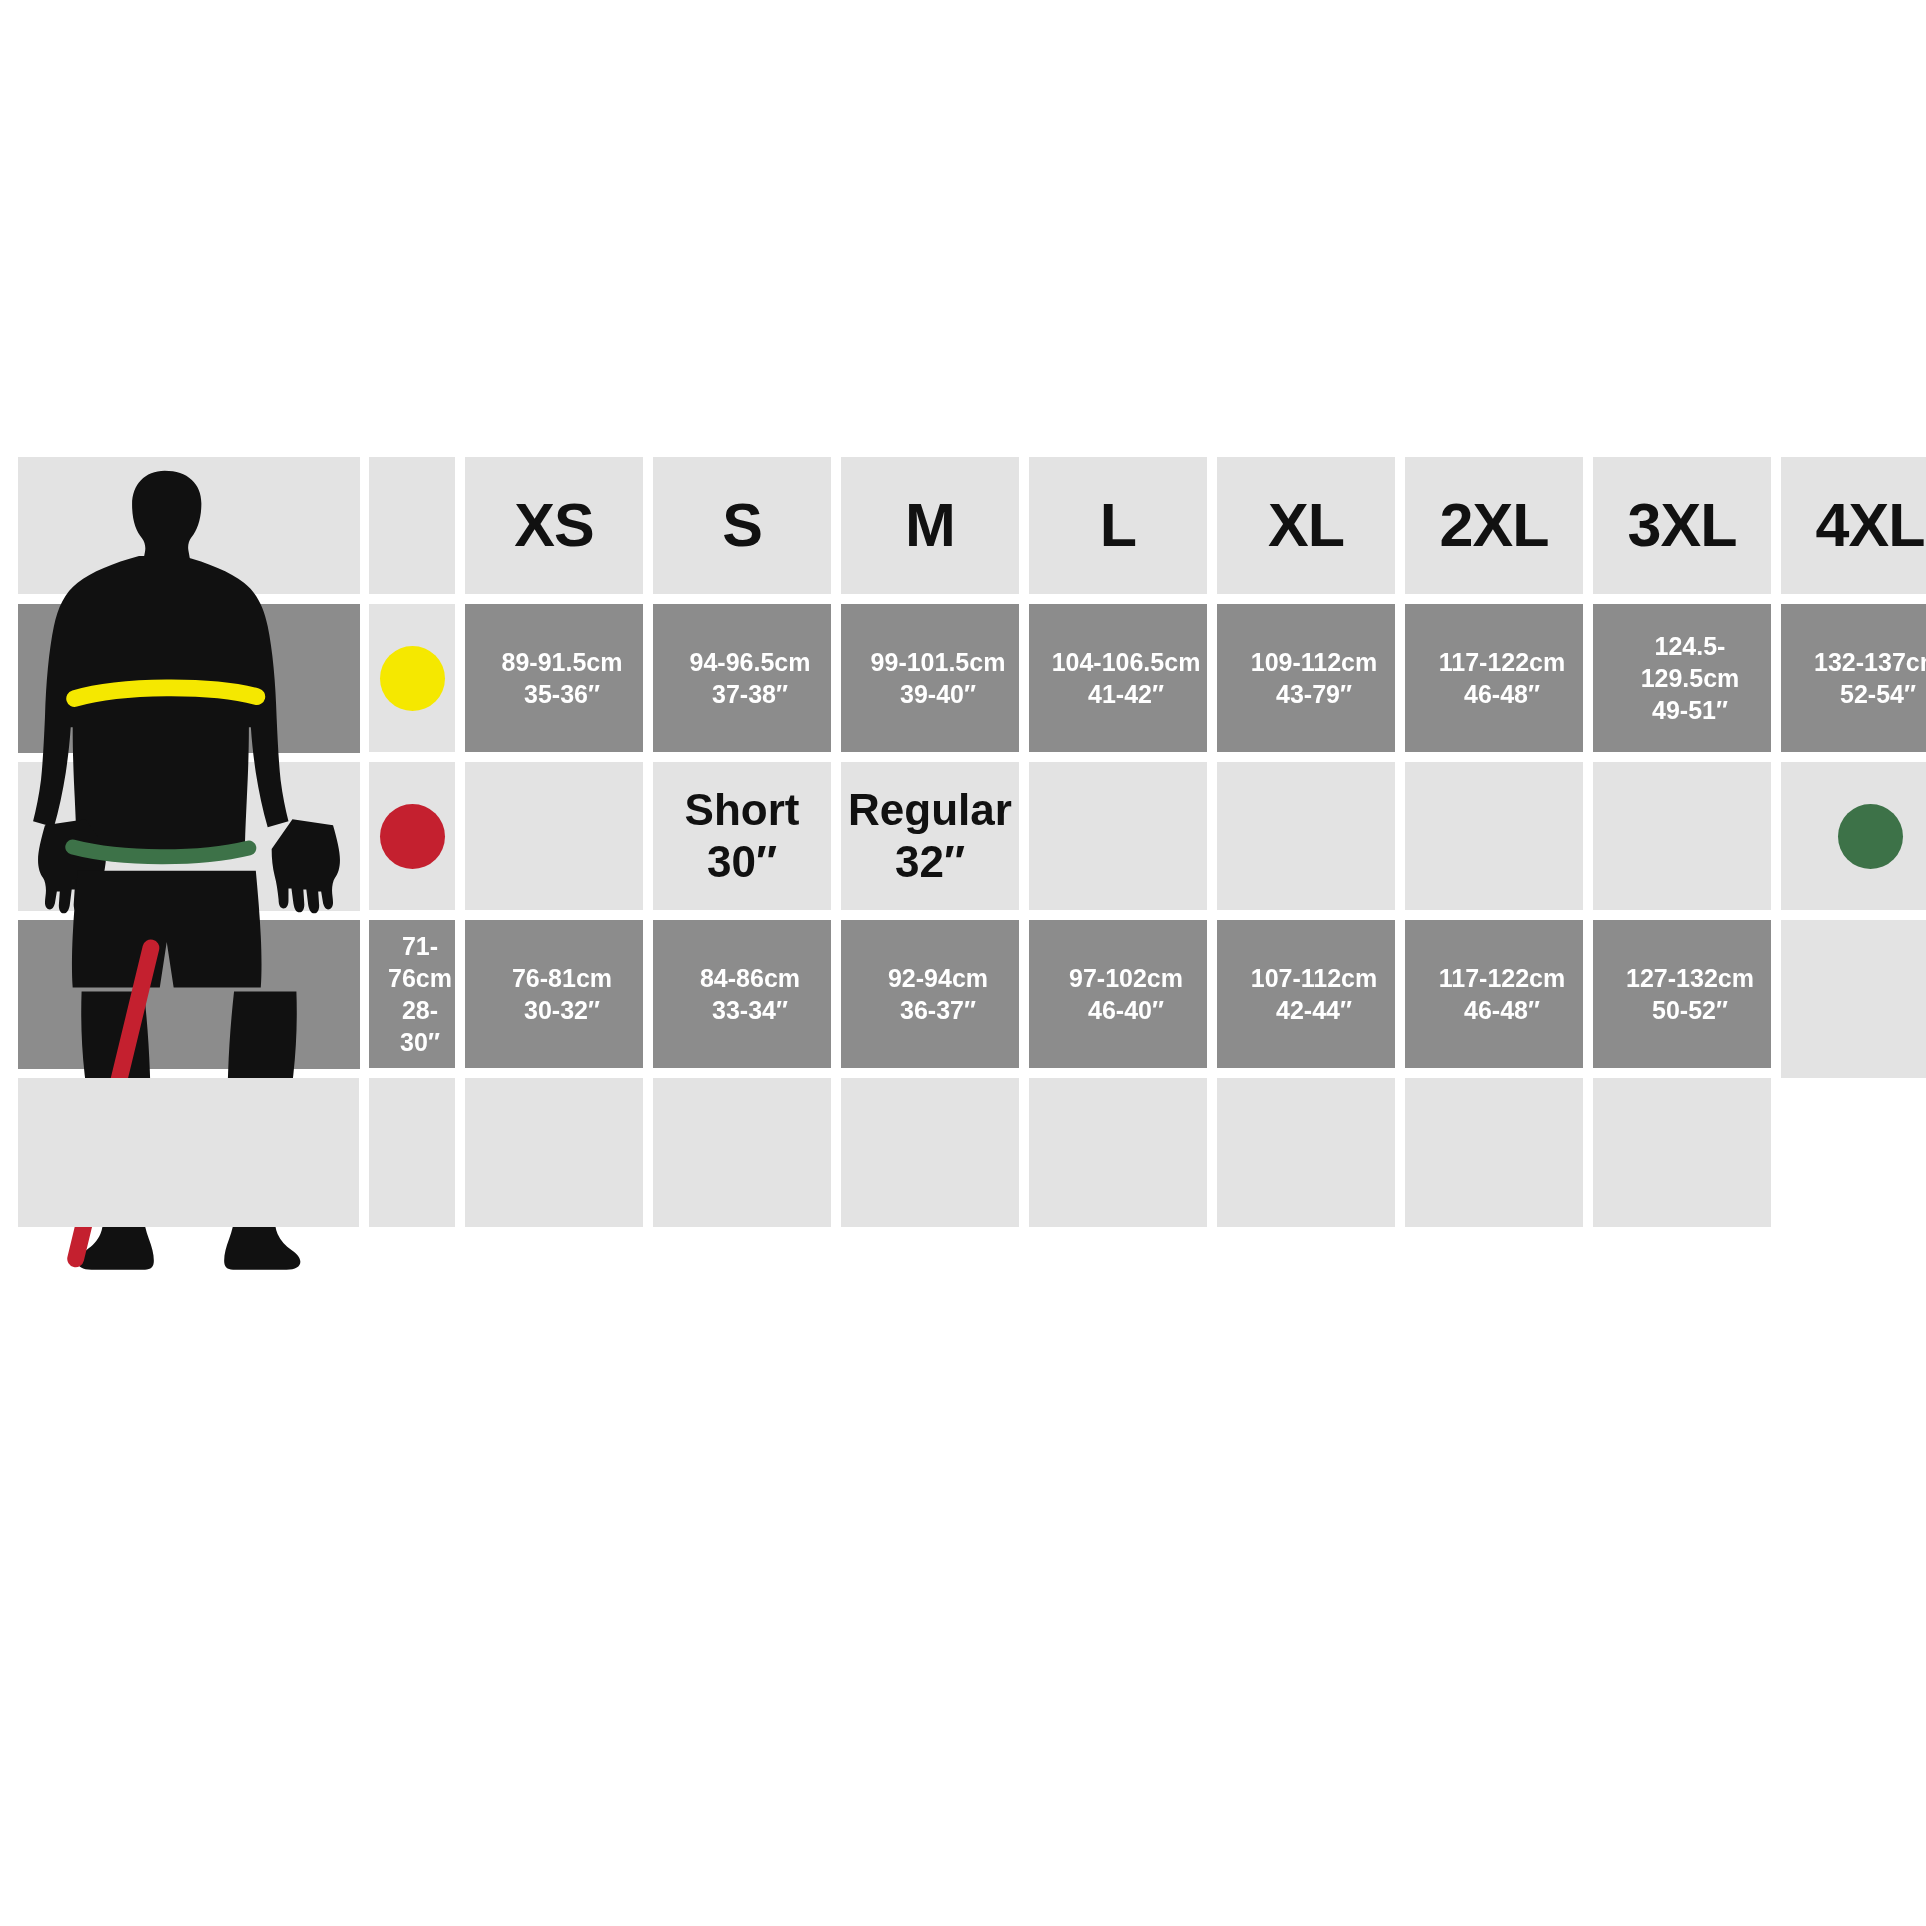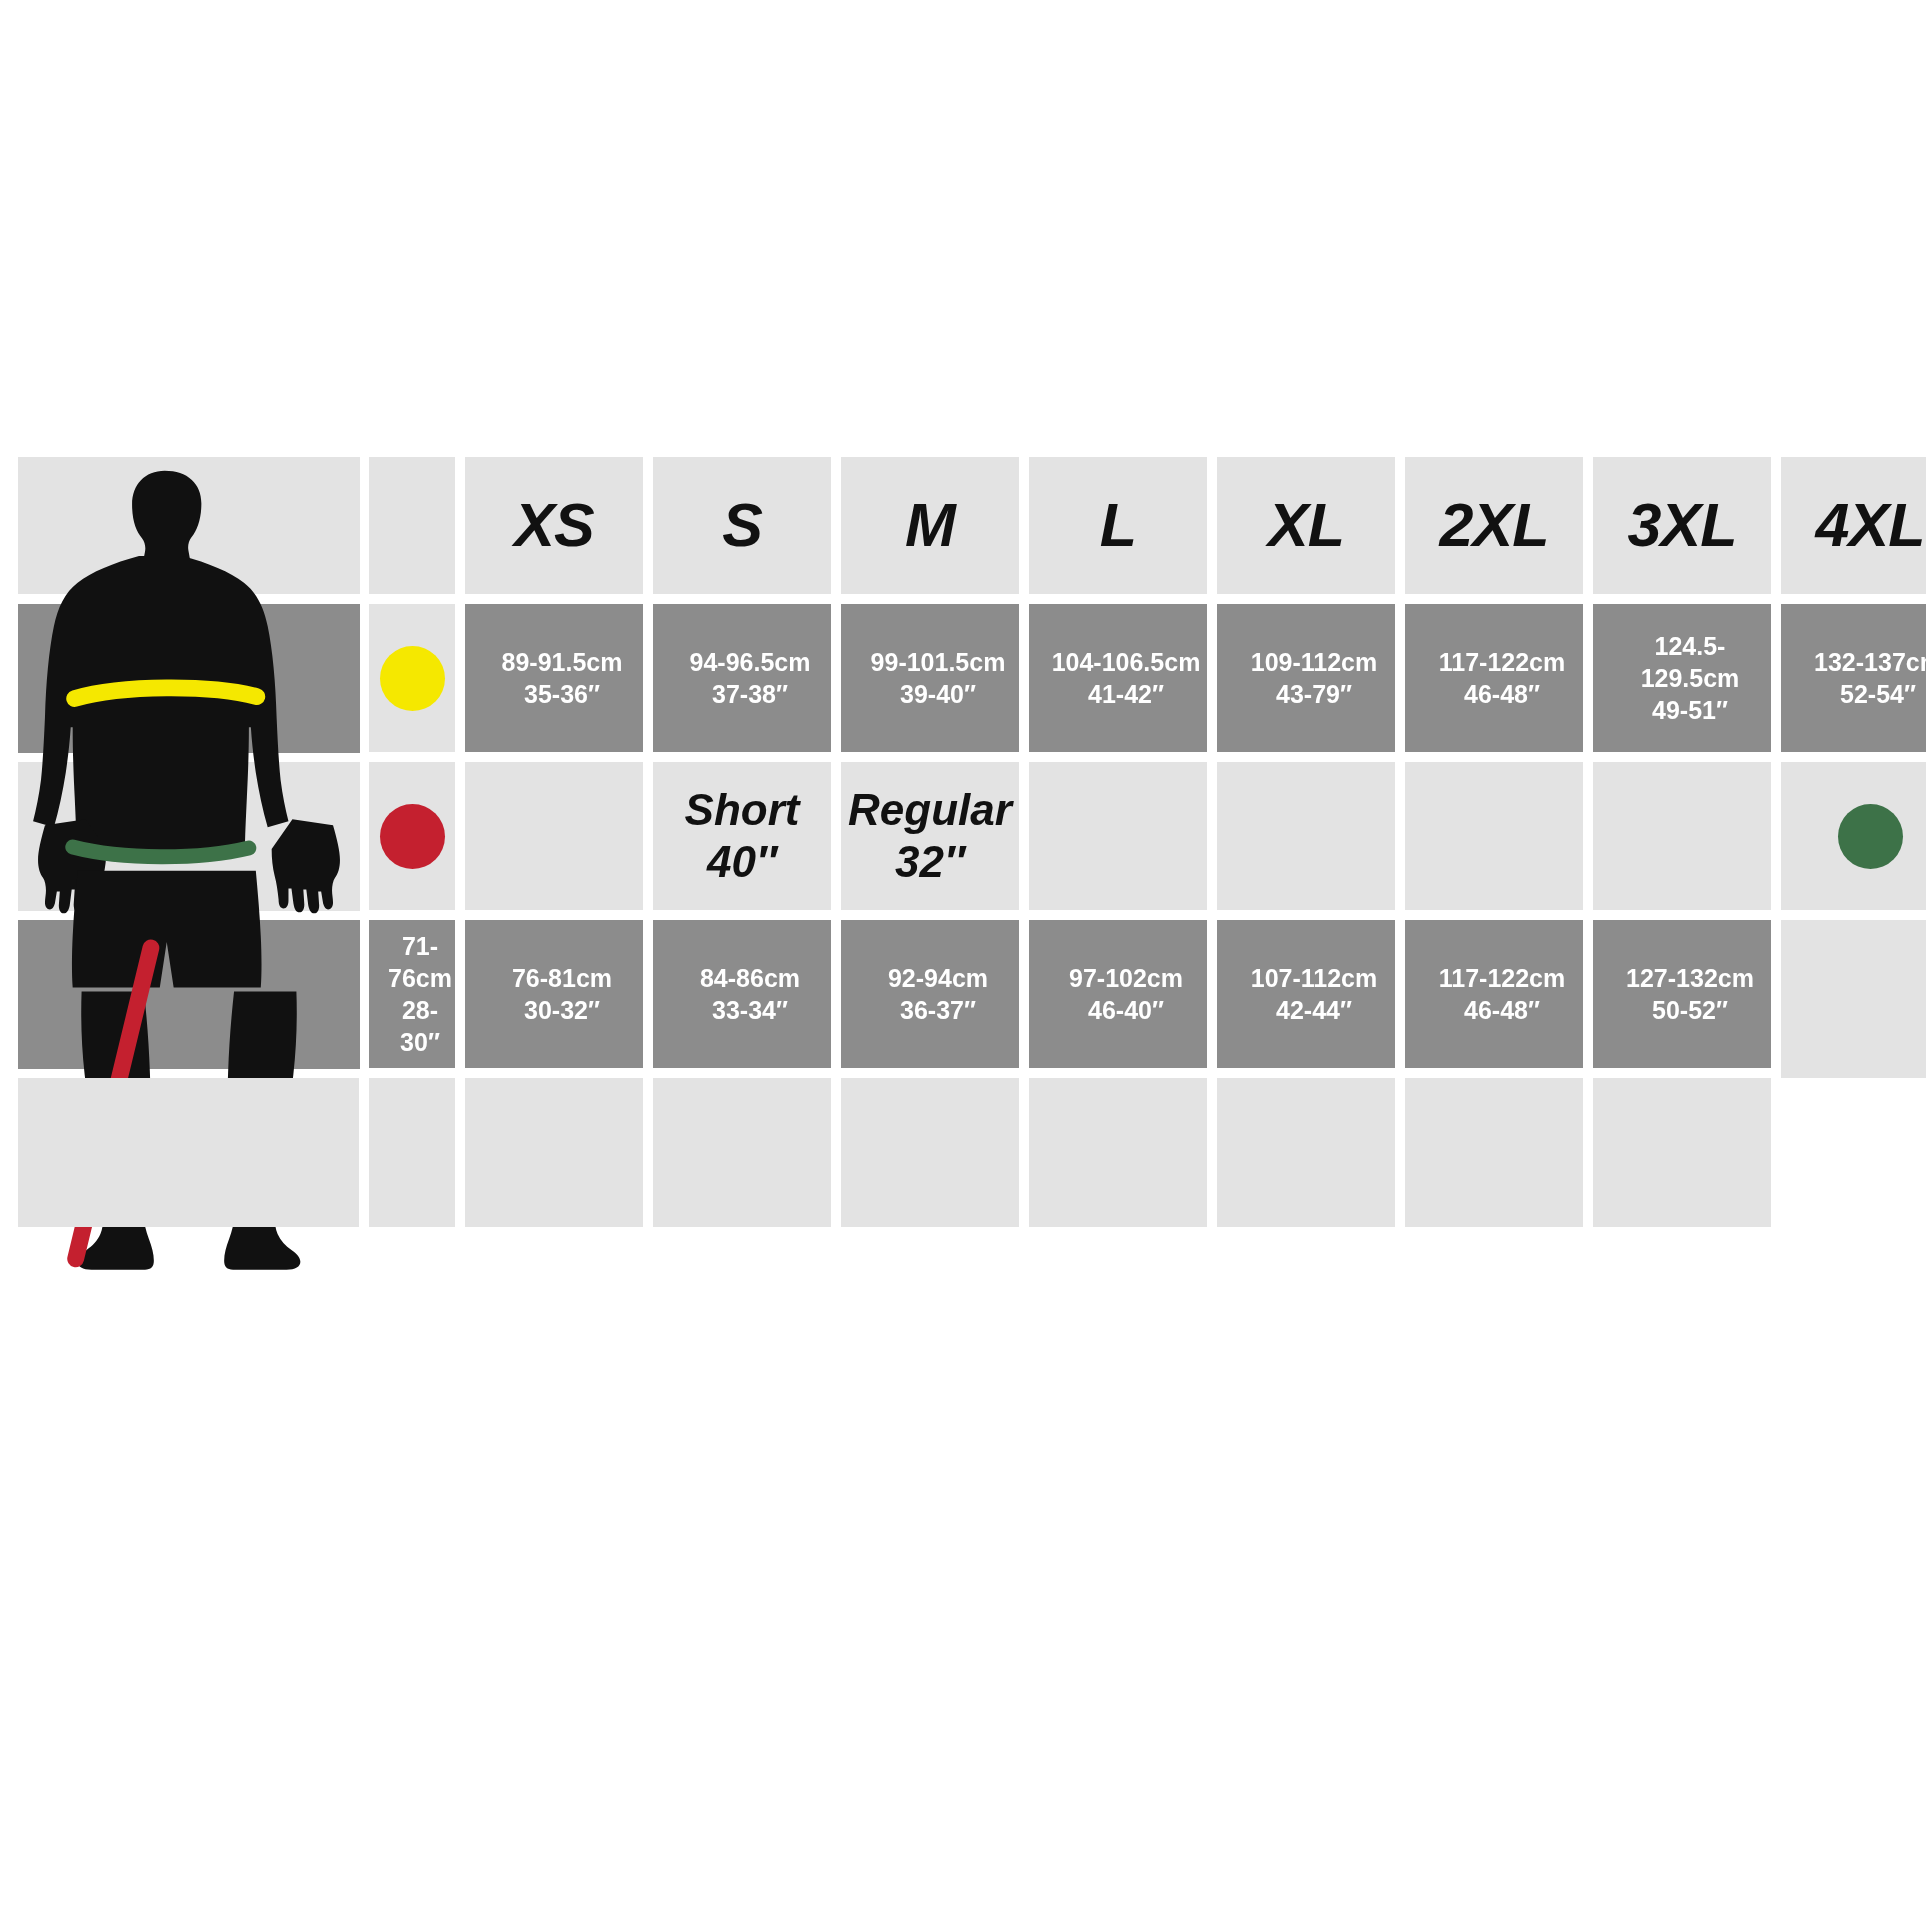--- a/index.html
+++ b/index.html
@@ -40,21 +40,21 @@
   }
 
   
   .gapcol {
     border-right: 10px solid #ffffff;
   }
   .gaprow {
     border-bottom: 10px solid #ffffff;
   }
 
-  .bg-light { background: #e3e3e3; font-style: italic; }
+  .bg-light { background: #e3e3e3; }
   .bg-dark  { background: #8c8c8c; }
 
   .sizehdr {
     font-weight: bold;
     font-size: 61px;
     color: #111111;
     letter-spacing: -1px;
     line-height: 1;
   }
 
@@ -224,21 +224,21 @@
 
     <div class="cell bg-light gapcol gaprow">
       <span class="dot dot-red"></span>
     </div>
     <div class="cell bg-light gapcol gaprow">
       <span class="lenlabel"></span>
       <span class="lenlabel l2"></span>
     </div>
     <div class="cell bg-light gapcol gaprow">
       <span class="lenlabel">Short</span>
-      <span class="lenlabel l2">40″</span>
+      <span class="lenlabel l2">30″</span>
     </div>
     <div class="cell bg-light gapcol gaprow">
       <span class="lenlabel">Regular</span>
       <span class="lenlabel l2">32″</span>
     </div>
     <div class="cell bg-light gapcol gaprow"></div>
     <div class="cell bg-light gapcol gaprow"></div>
     <div class="cell bg-light gapcol gaprow"></div>
     <div class="cell bg-light gapcol gaprow"></div>
 

